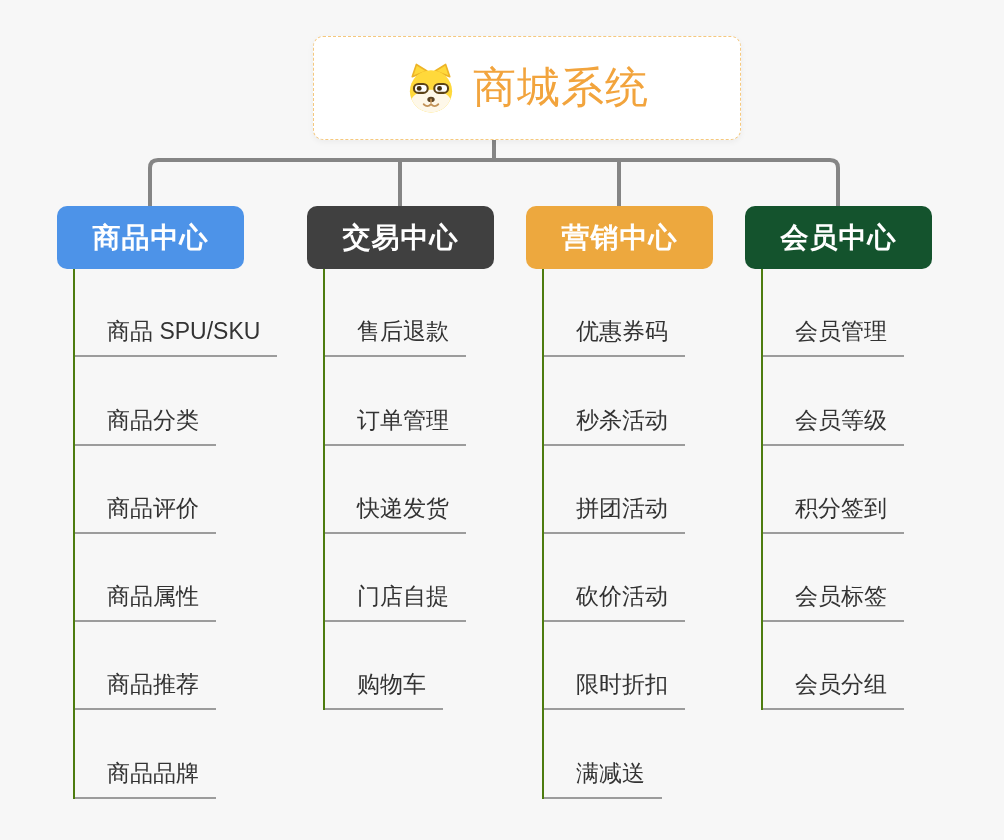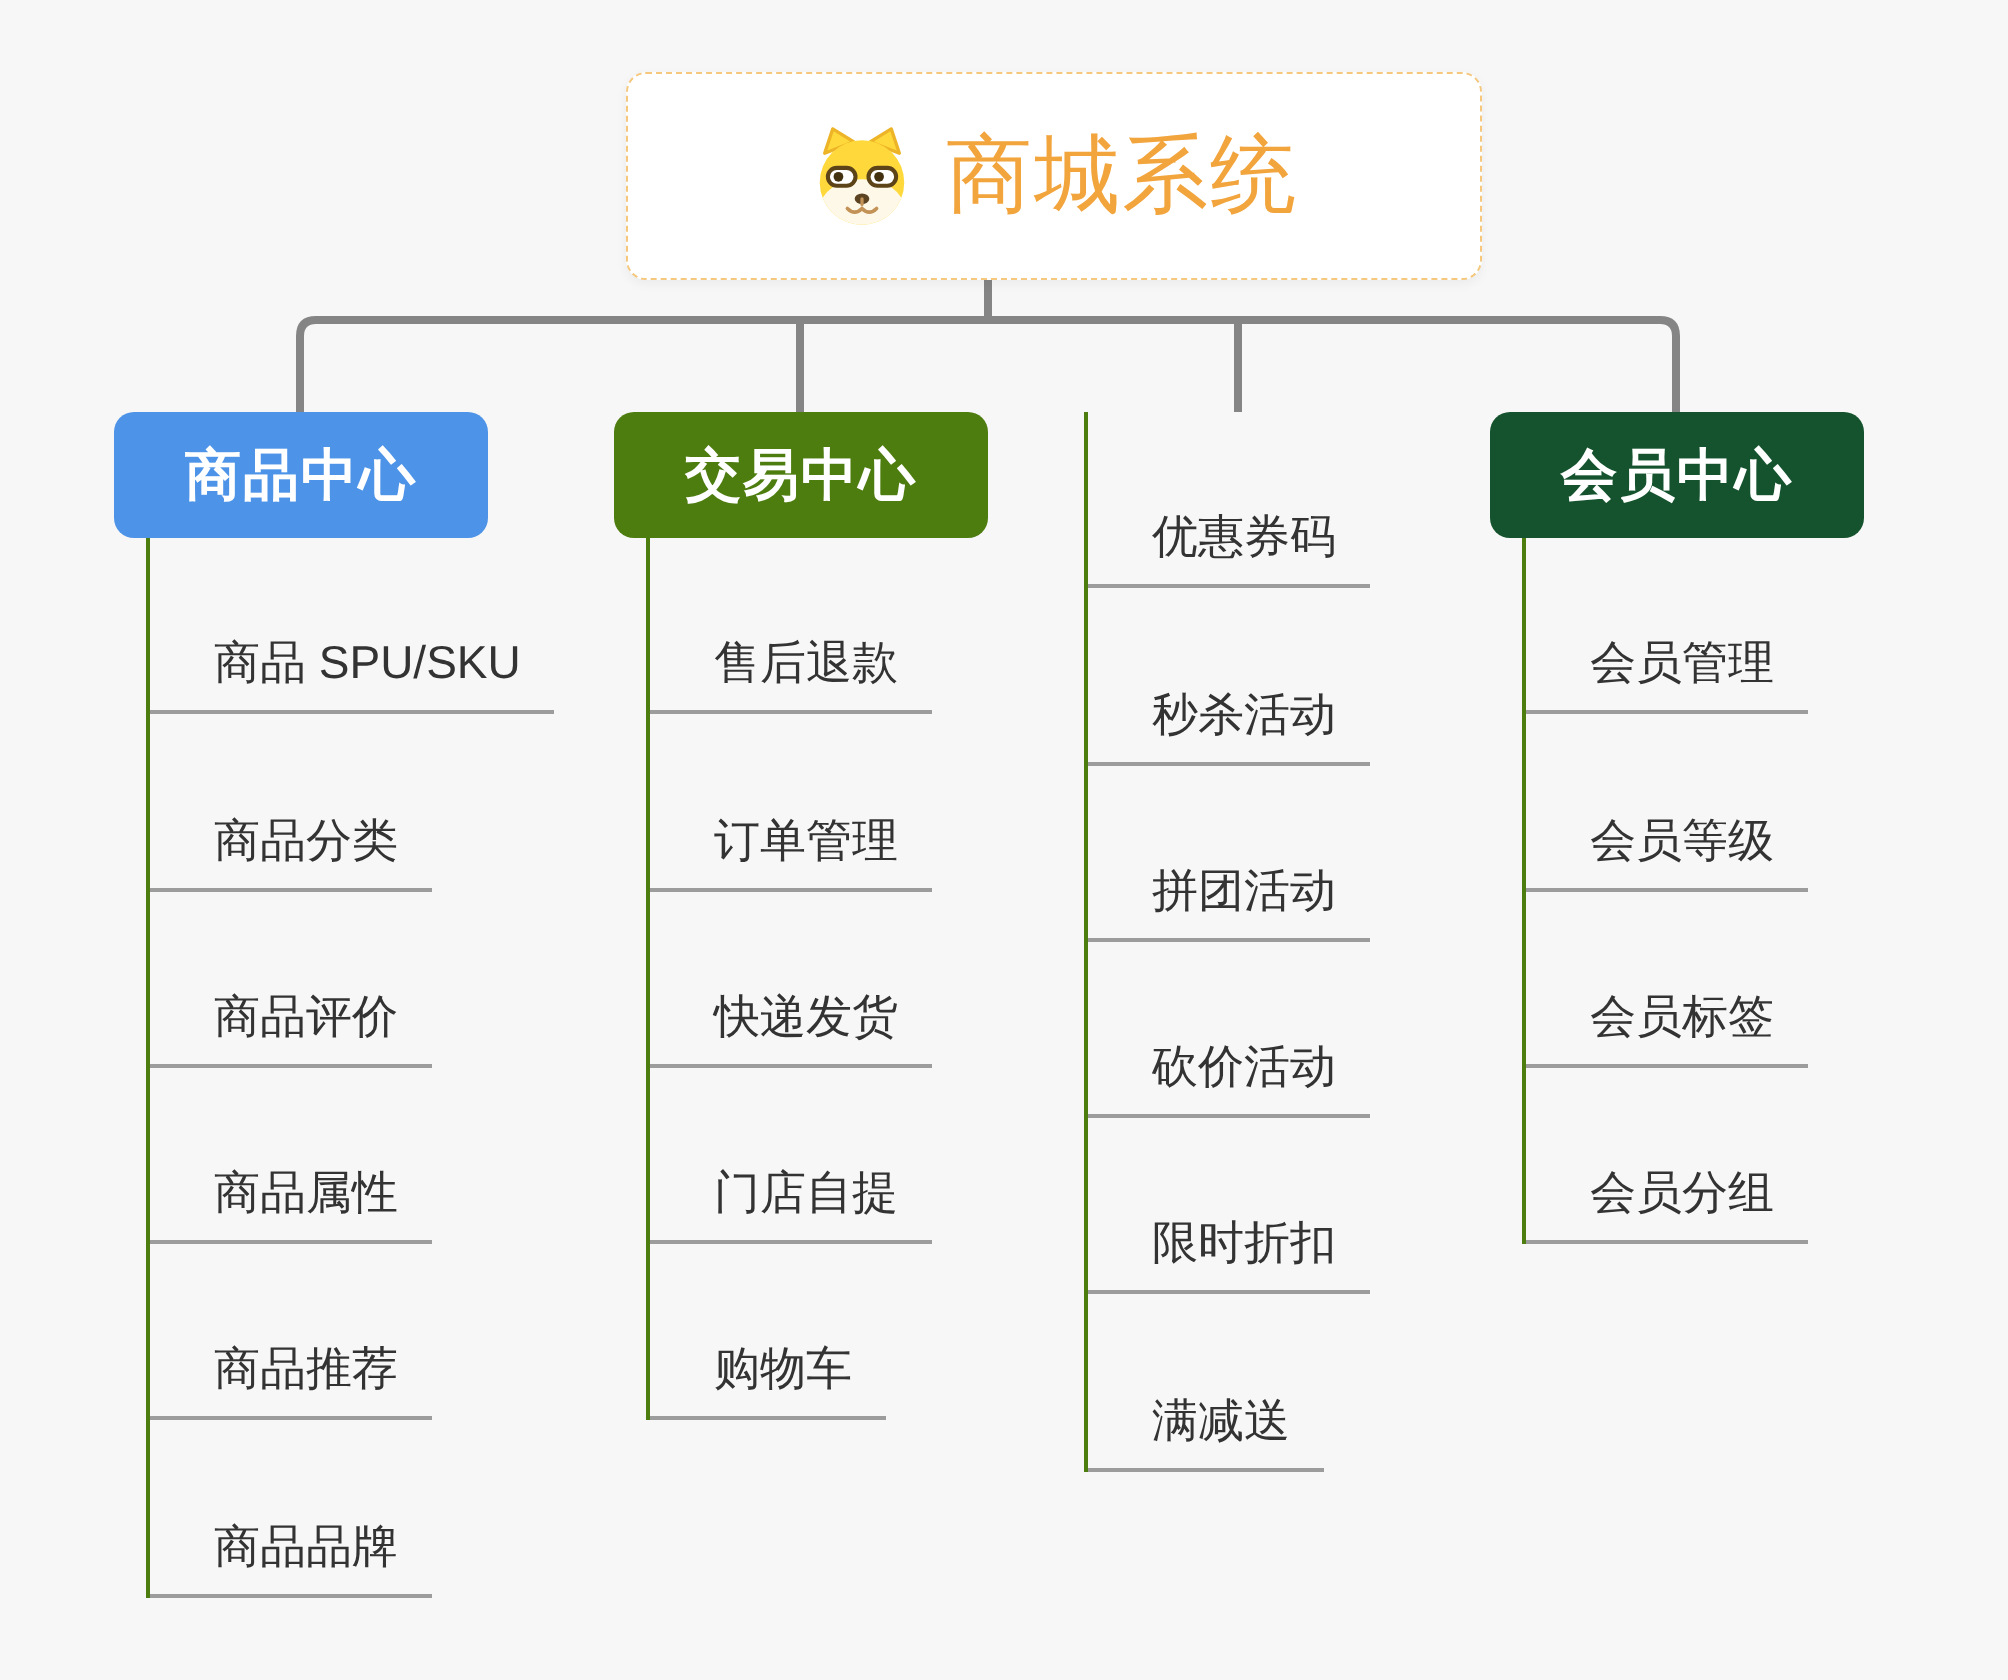--- a/index.html
+++ b/index.html
@@ -106,41 +106,42 @@
           <li class="child-item">
             <span>商品推荐</span>
           </li>
           <li class="child-item">
             <span>商品品牌</span>
           </li>
         </ul>
   </div>
 
   <div class="branch branch-1">
-    <div class="branch-box" style="background: #4d7c0f; text-align: center;">交易中心</div>
+    <div class="branch-box" style="background: #404040; text-align: center;">交易中心</div>
     <ul class="children">
           <li class="child-item">
             <span>售后退款</span>
           </li>
           <li class="child-item">
             <span>订单管理</span>
           </li>
           <li class="child-item">
             <span>快递发货</span>
           </li>
           <li class="child-item">
             <span>门店自提</span>
           </li>
           <li class="child-item">
             <span>购物车</span>
           </li>
         </ul>
   </div>
 
   <div class="branch branch-2">
+    <div class="branch-box" style="background: rgb(237, 168, 62);">营销中心</div>
     <ul class="children">
           <li class="child-item">
             <span>优惠券码</span>
           </li>
           <li class="child-item">
             <span>秒杀活动</span>
           </li>
           <li class="child-item">
             <span>拼团活动</span>
           </li>
@@ -159,20 +160,23 @@
   <div class="branch branch-3">
     <div class="branch-box" style="background: #14532d;">会员中心</div>
     <ul class="children">
           <li class="child-item">
             <span>会员管理</span>
           </li>
           <li class="child-item">
             <span>会员等级</span>
           </li>
           <li class="child-item">
+            <span>积分签到</span>
+          </li>
+          <li class="child-item">
             <span>会员标签</span>
           </li>
           <li class="child-item">
             <span>会员分组</span>
           </li>
         </ul>
   </div>
 </div>
 </div>
 

